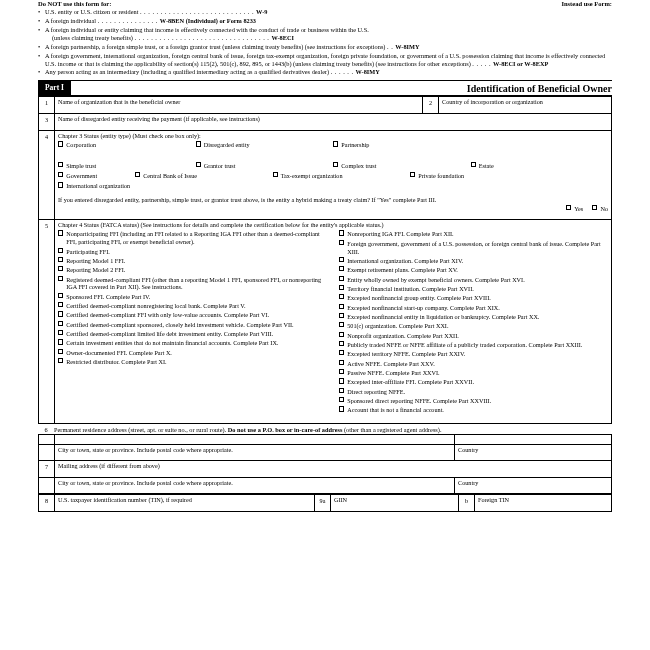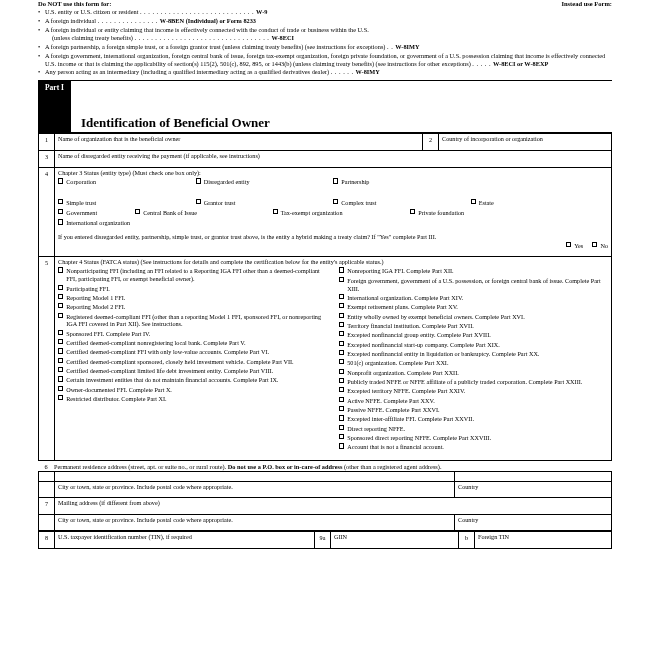--- a/index.html
+++ b/index.html
@@ -17,23 +17,23 @@
 
   ul.bullets { list-style:none; margin:0; padding:0; }
   ul.bullets li { display:flex; align-items:flex-start; margin-bottom:1.1px; line-height:1.25; }
   ul.bullets li .bul { width:7px; flex:none; }
   ul.bullets li .txt { flex:1; }
   .dotfill { letter-spacing:.5px; }
   .code { font-weight:bold; white-space:nowrap; padding-left:2px; }
   .sub { padding-left:7px; display:block; }
 
   
-  .partbanner { display:flex; align-items:stretch; margin-top:4px; border-top:1.4px solid #000; border-bottom:1.4px solid #000; }
+  .partbanner { display:flex; align-items:stretch; margin-top:4px; border-top:1.4px solid #000; border-bottom:1.4px solid #000;justify-content:space-between; }
   .partbanner .tag { background:#000; color:#fff; font-weight:bold; font-size:7.5px; padding:1.5px 7px; }
-  .partbanner .ttl { font-weight:bold; font-size:13px; padding:1.5px 0 1.5px 10px;margin-top:32px; }
+  .partbanner .ttl { font-weight:bold; font-size:10px; padding:1.5px 0 1.5px 10px; }
 
   table.grid { width:100%; border-collapse:collapse; table-layout:fixed; }
   table.grid td { border:0.8px solid #000; vertical-align:top; padding:1px 3px 7px 3px; font-size:6.2px; }
   .numcell { width:16px; text-align:center; padding-top:2px !important; padding-left:0 !important; padding-right:0 !important; }
   .lbl { font-size:6.2px; }
 
   .cb { display:inline-block; width:5.2px; height:5.2px; border:0.8px solid #000; margin-right:3px; vertical-align:-0.5px; flex:none; }
   .opt { display:flex; align-items:flex-start; line-height:1.25; margin-bottom:1.6px; }
   .opt .t { flex:1; }
 

